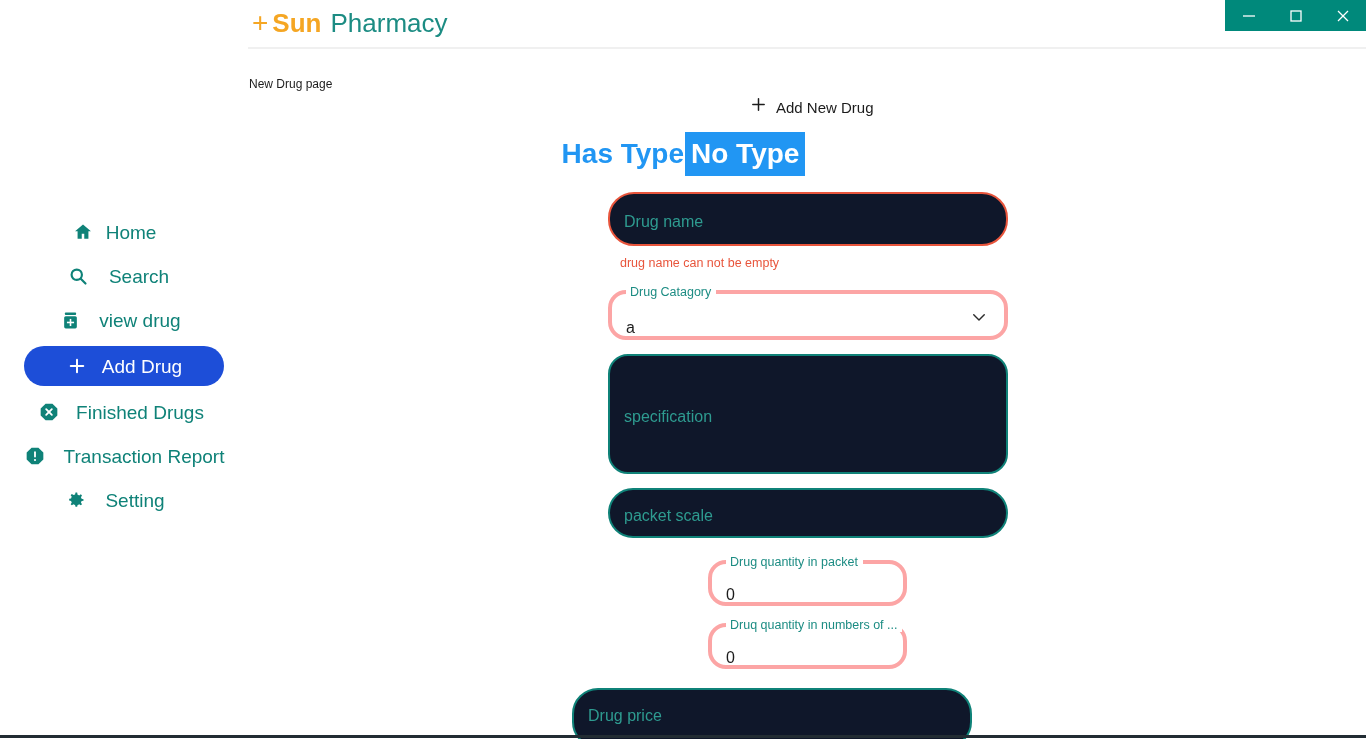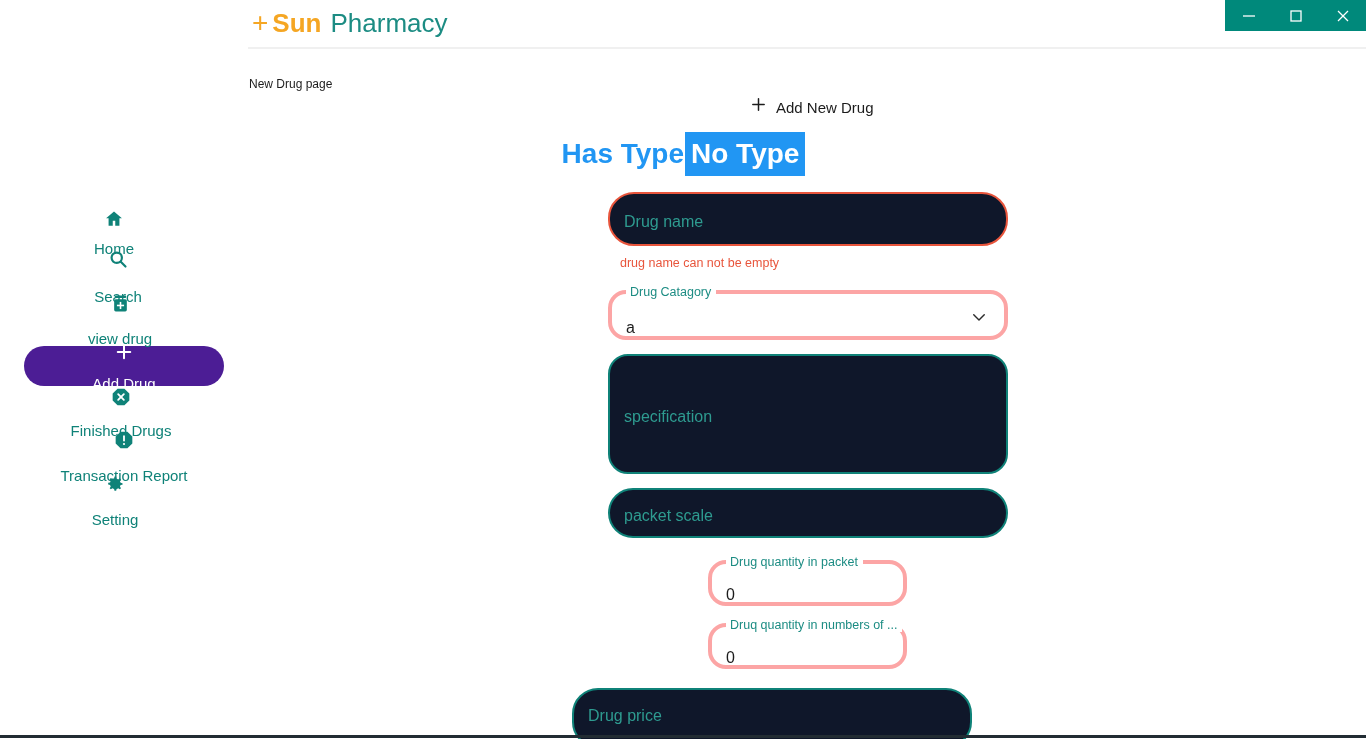--- a/index.html
+++ b/index.html
@@ -50,32 +50,31 @@
   
   .sidebar {
     position: absolute; left: 0; top: 210px;
     width: 248px;
   }
   .nav-item {
     display: flex; align-items: center; justify-content: center;
     gap: 12px;
     height: 44px;
     color: #0F8278;
-    font-size: 15px;
+    font-size: 19px;
     white-space: nowrap;
-    flex-direction: column;
   }
   .nav-item .ico {
     display: inline-flex; align-items: center; justify-content: center;
     width: 22px; height: 22px; color: #0F8278;
   }
   .nav-item .ico svg { display:block; }
 
   .nav-item.primary {
-    background: #4c1d95;
+    background: #1d4ed8;
     color: #ffffff;
     border-radius: 26px;
     height: 40px;
     margin: 4px 24px 4px 24px;
     gap: 14px;
   }
   .nav-item.primary .ico { color: #fff; }
   .nav-label { line-height: 1; }
 
   

